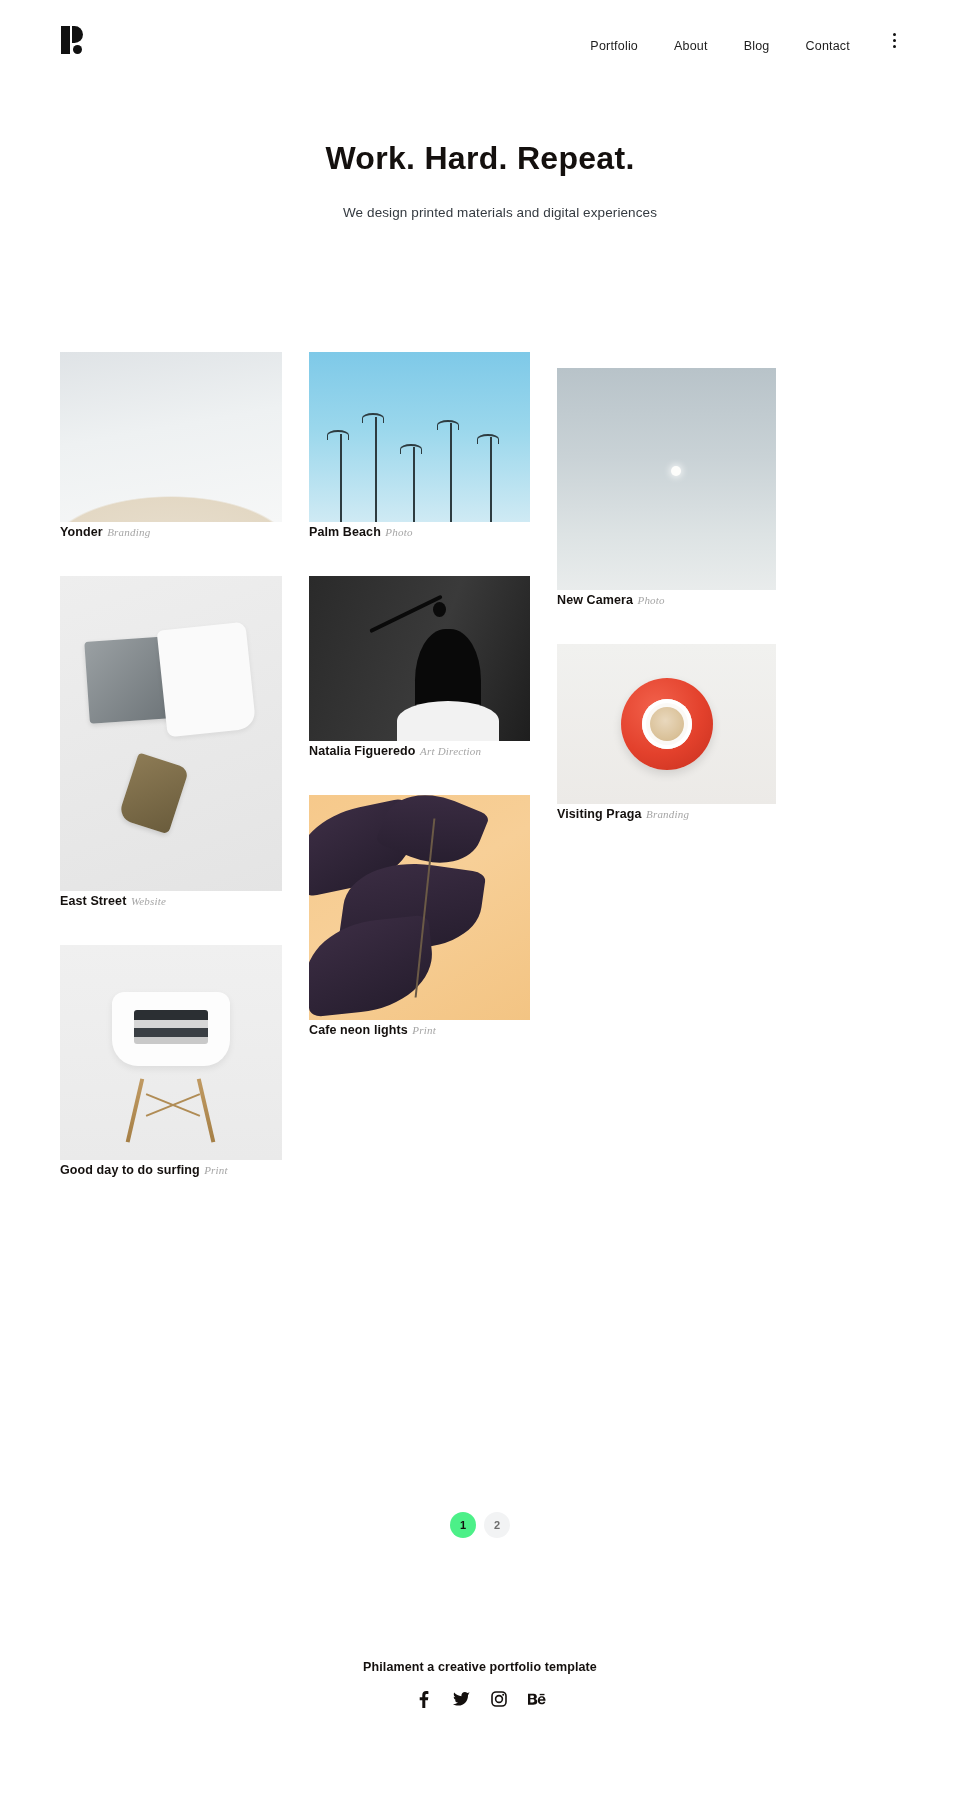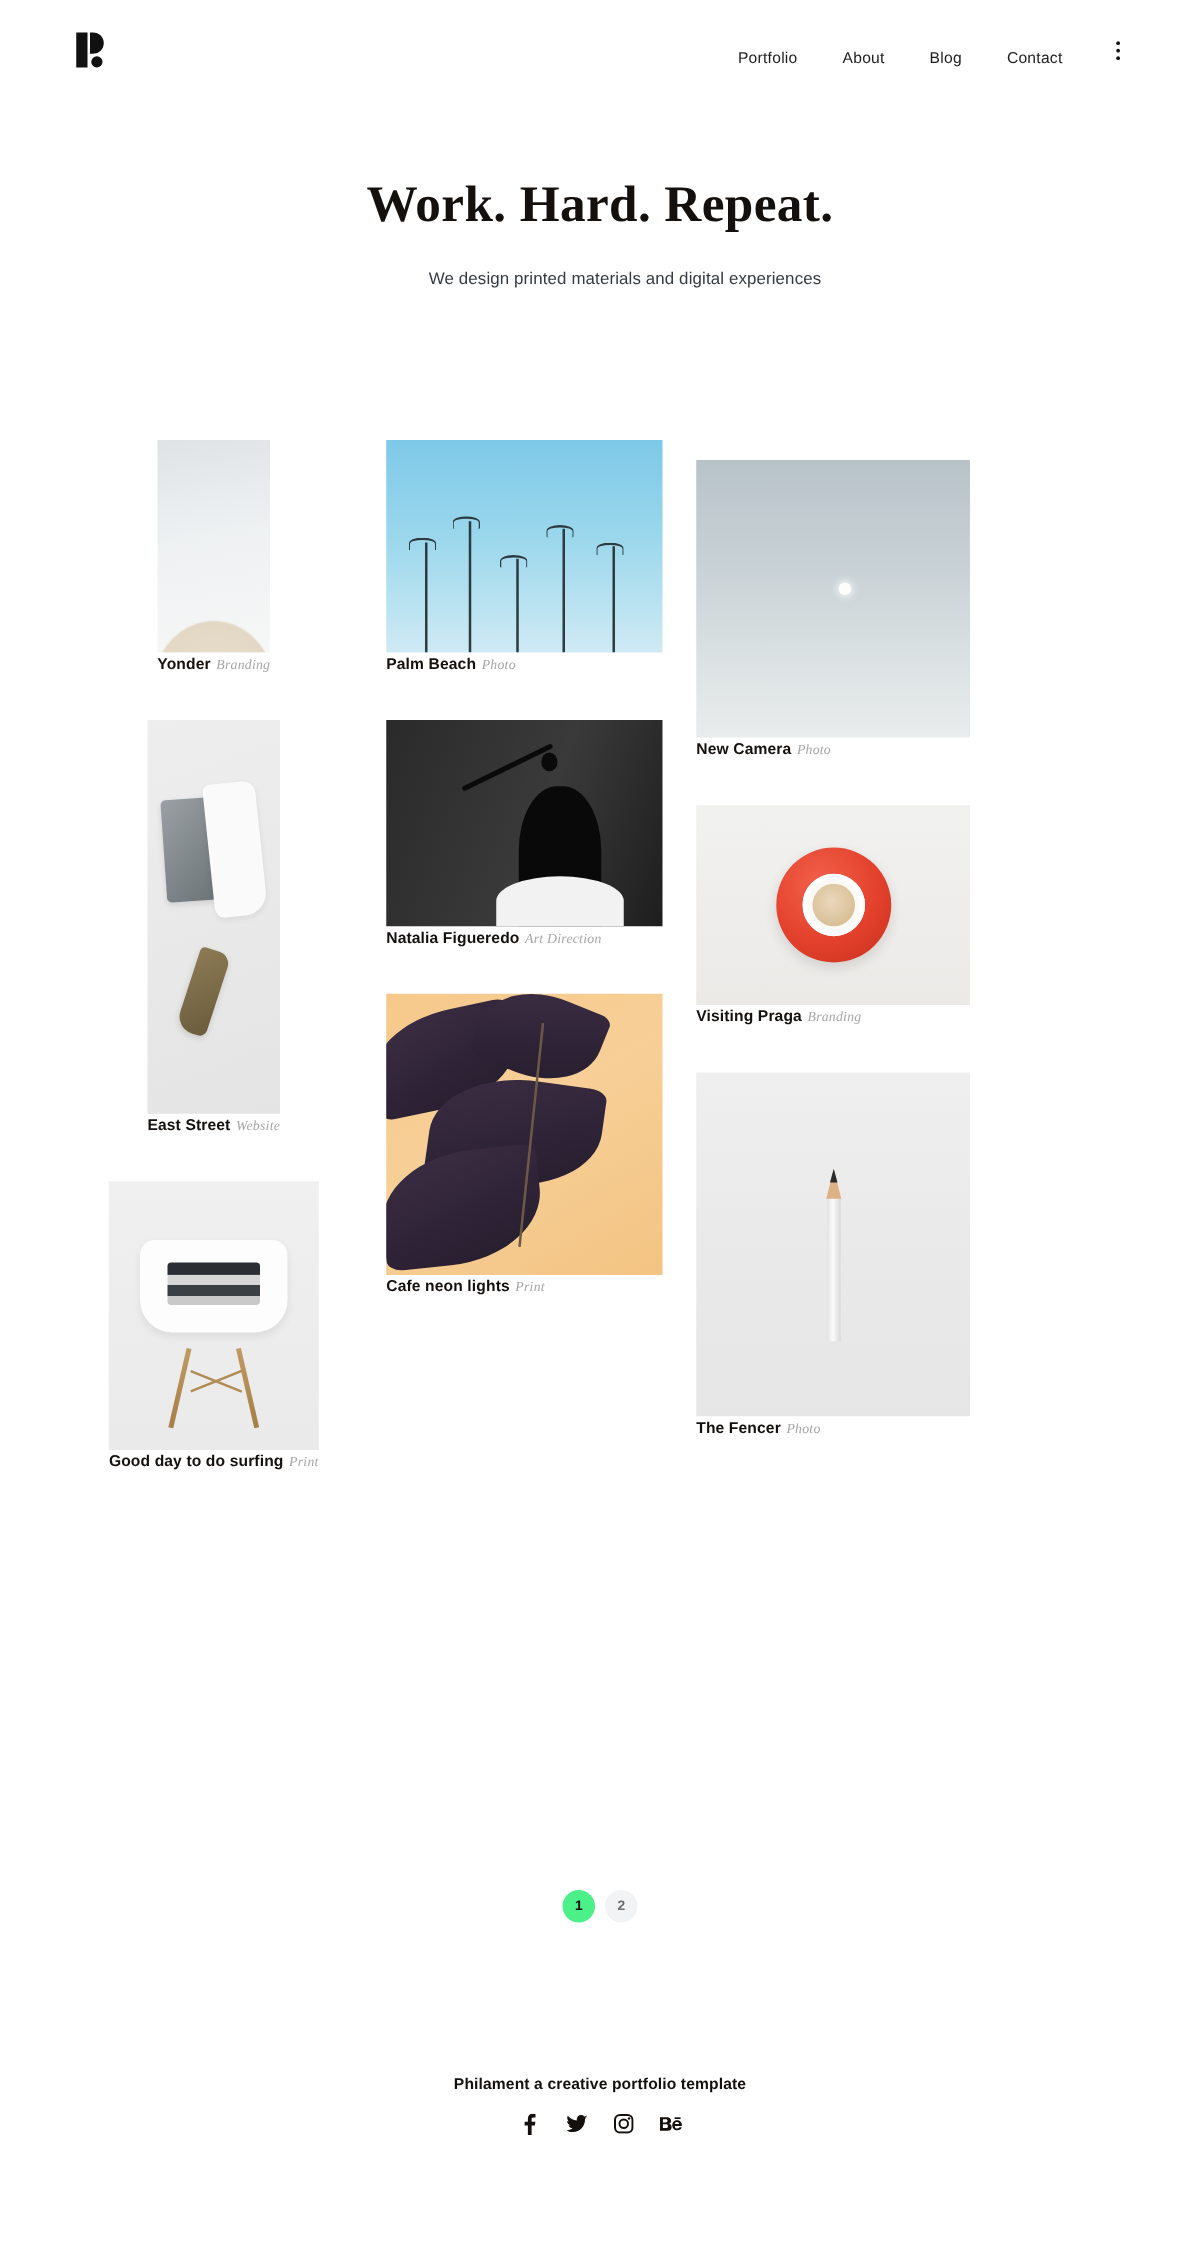--- a/index.html
+++ b/index.html
@@ -41,35 +41,35 @@
   .nav-kebab {
     margin-left: 18px; width: 16px; height: 20px;
     display:flex; flex-direction:column; align-items:center; justify-content:center;
     gap: 3px; cursor: pointer;
   }
   .nav-kebab i { width: 3px; height: 3px; background:#111; border-radius:50%; display:block; }
 
   
   .hero { position:absolute; top:140px; left:0; width:960px; text-align:center; }
   .hero-title {
-    font-family: Liberation Serif, serif;
-    font-size: 41px; font-weight: 700; letter-spacing: .3px; color: #14100e;
+    font-family: Liberation Sans, sans-serif;
+    font-size: 32px; font-weight: 700; letter-spacing: .3px; color: #14100e;
     line-height: 1.15;
   }
   .hero-sub {
     margin-top: 28px; font-size: 13.5px; color: #343a40; letter-spacing: .1px; margin-left: 40px;
   }
 
   
   .portfolio {
     position: absolute; top: 352px; left: 60px; width: 840px;
     display: flex; gap: 27px; align-items: flex-start;
   }
   .col { display: flex; flex-direction: column; }
-  .col-1 { width: 222px; align-items: center; }
+  .col-1 { width: 222px; }
   .col-2 { width: 221px; }
   .col-3 { width: 219px; margin-top: 16px; }
 
   .tile { display:block; margin-bottom: 36px; cursor: pointer; }
   .thumb { width: 100%; display:block; position: relative; overflow: hidden; }
   .tile-title {
     margin-top: 14px; font-size: 12.5px; font-weight: 700; color: #14100e;
     letter-spacing: .1px;
   }
   .tile-cat {
@@ -366,29 +366,20 @@
       </a>
       <a class="tile">
         <span class="thumb img-coffee">
           <span class="saucer"></span>
           <span class="cup"></span>
           <span class="crema"></span>
         </span>
         <span class="tile-title">Visiting Praga</span>
         <span class="tile-cat">Branding</span>
       </a>
-      <a class="tile">
-        <span class="thumb img-pencil">
-          <span class="body"></span>
-          <span class="wood"></span>
-          <span class="tip"></span>
-        </span>
-        <span class="tile-title">The Fencer</span>
-        <span class="tile-cat">Photo</span>
-      </a>
     </div>
   </section>
 
   <nav class="pagination">
     <a class="page-dot active">1</a>
     <a class="page-dot inactive">2</a>
   </nav>
 
   <footer class="site-footer">
     <div class="footer-title">Philament a creative portfolio template</div>

